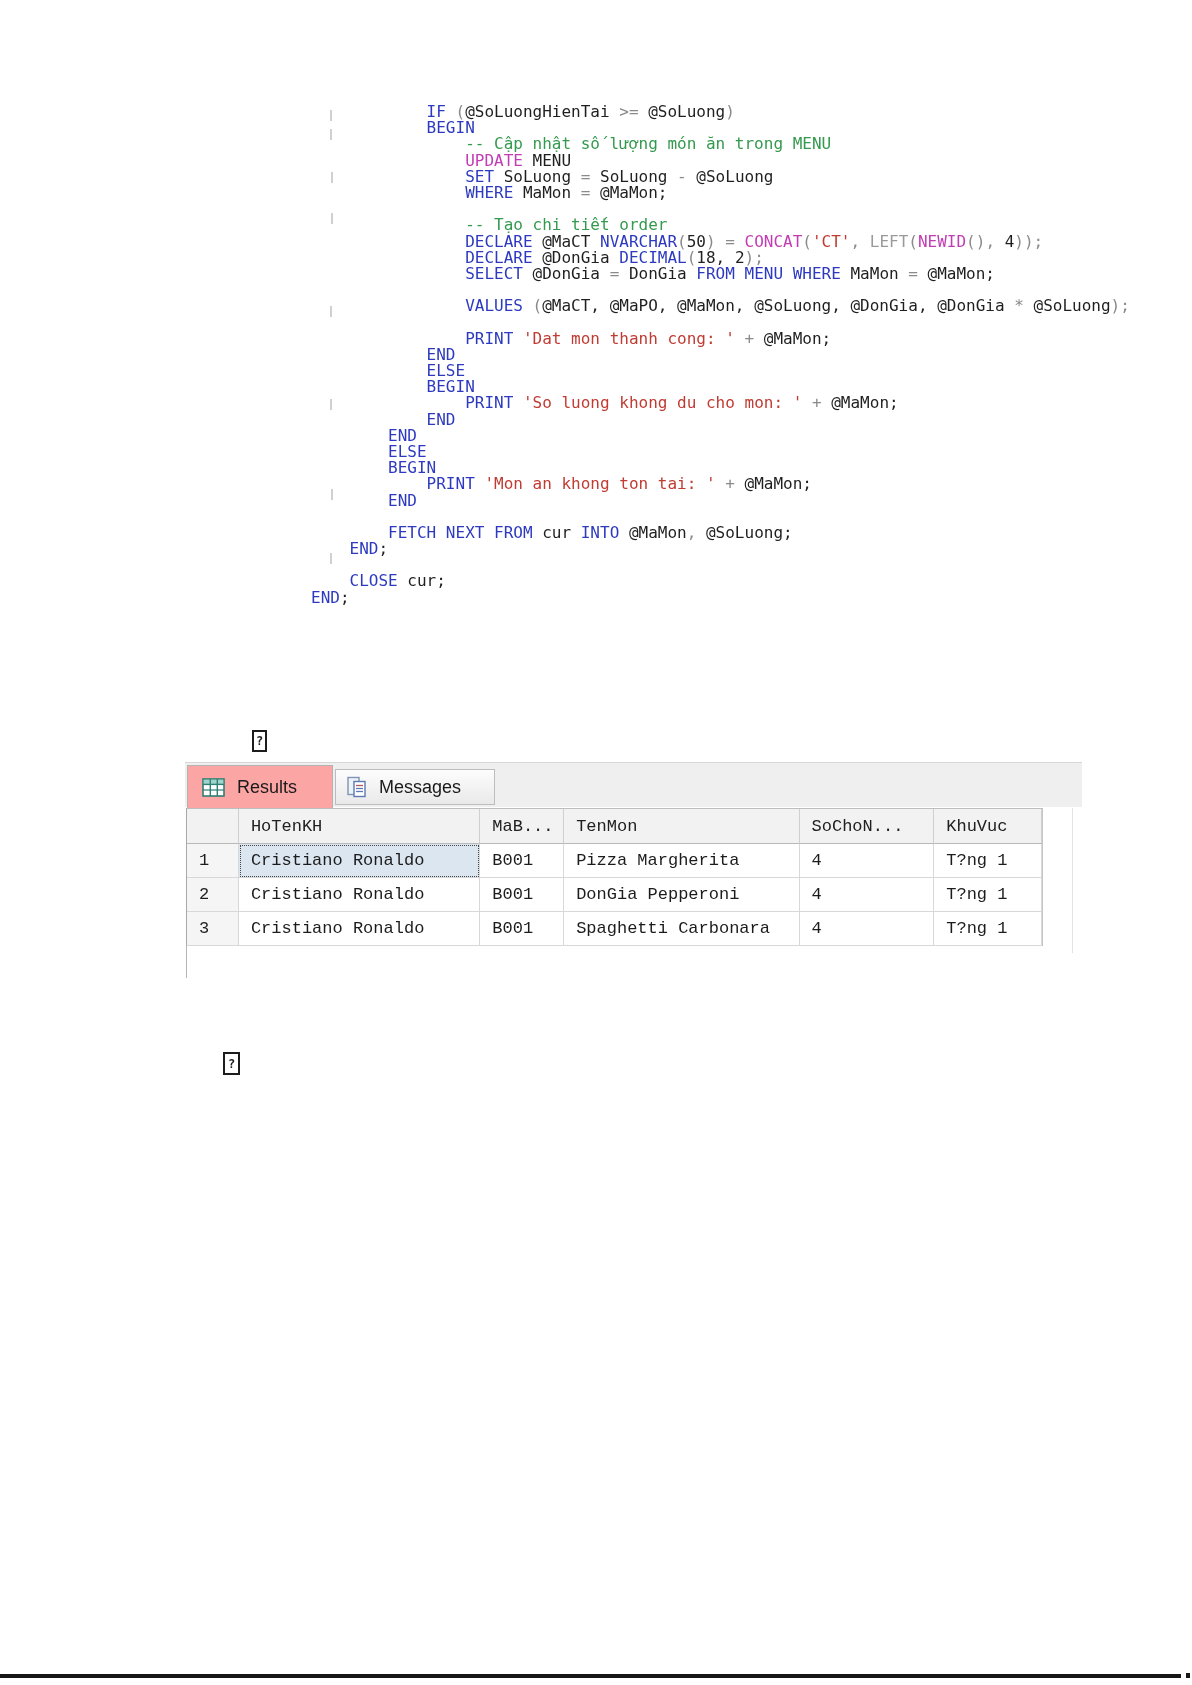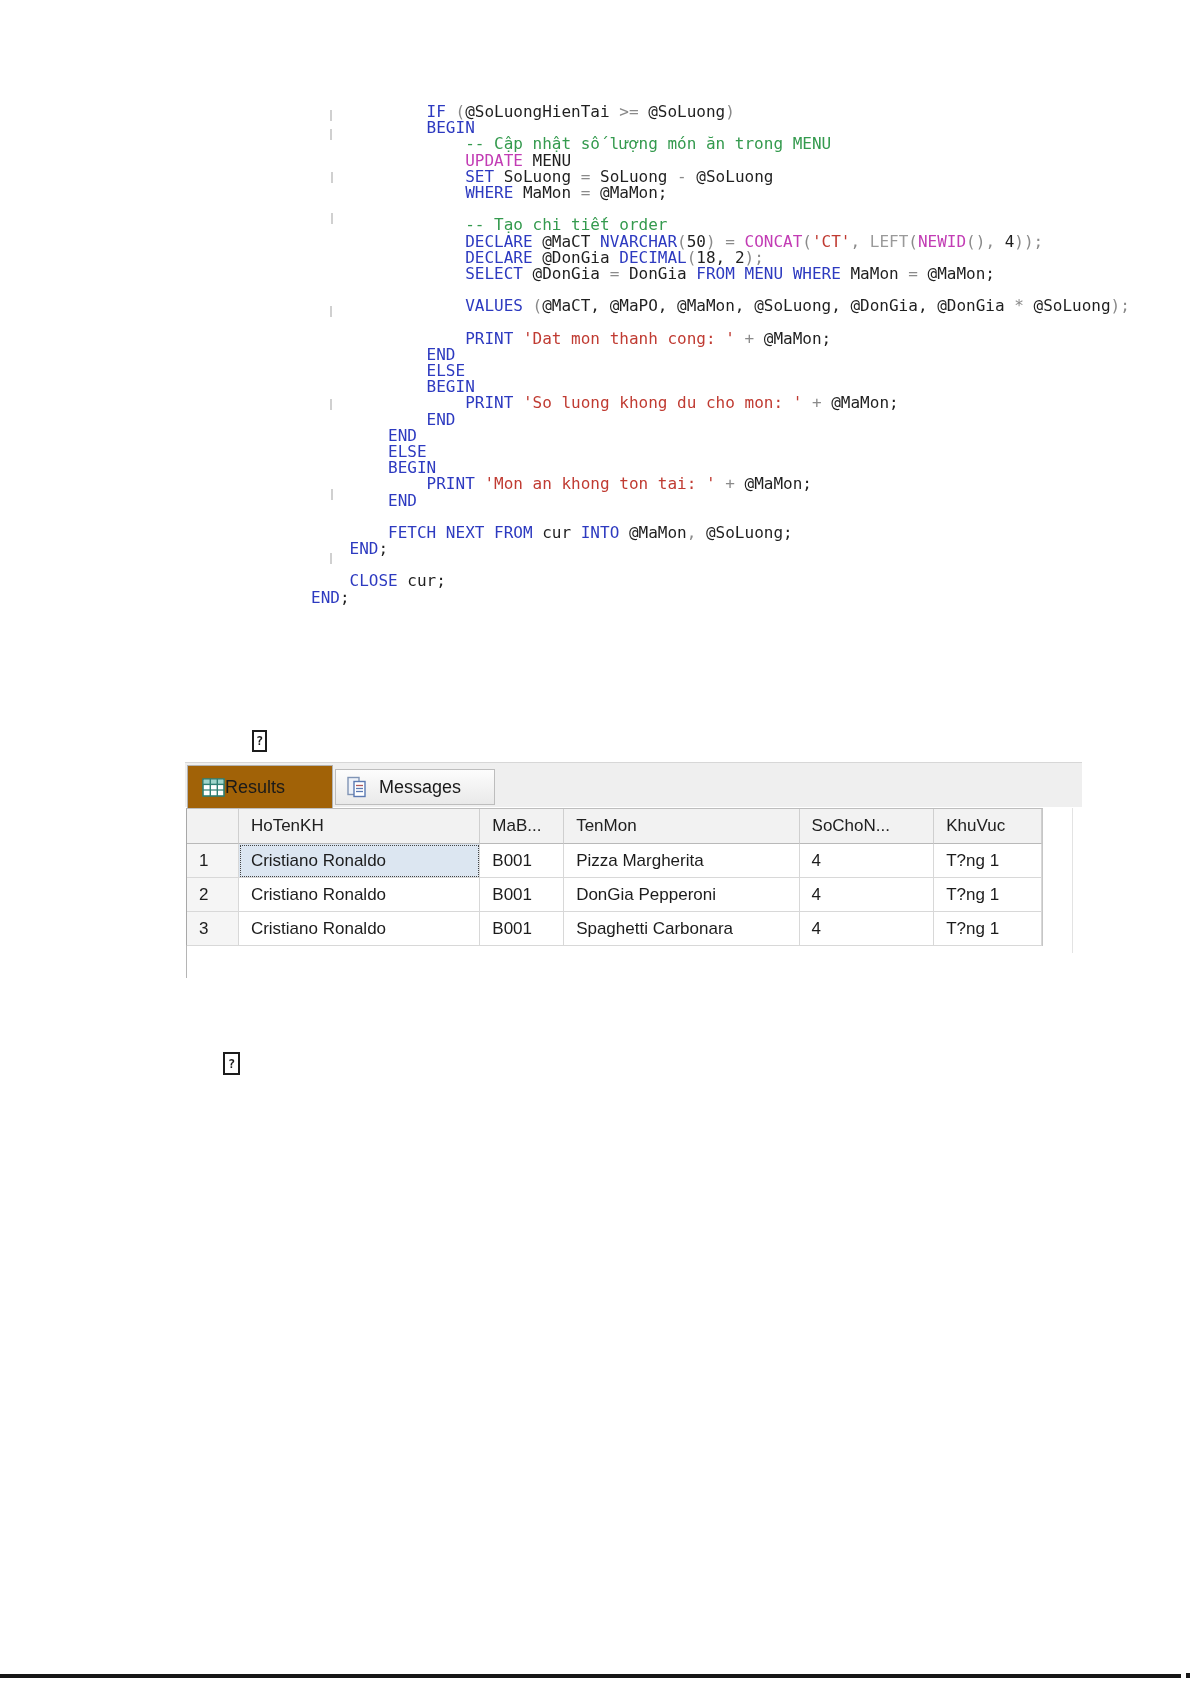--- a/index.html
+++ b/index.html
@@ -26,30 +26,30 @@
     font-family:"DejaVu Sans Mono",monospace;font-weight:bold;font-size:12px;color:#1c1c1c;}
   .glyph-1{left:252px;top:730px;width:11px;height:18px;}
   .glyph-2{left:223px;top:1052px;width:13px;height:19px;}
 
   
   .results-panel{position:absolute;left:185px;top:762px;width:897px;height:216px;}
   .tab-strip{position:absolute;left:0;top:0;width:897px;height:44px;
     background:#efefef;border-top:1px solid #d7d7d7;}
   .tab{position:absolute;display:flex;align-items:center;cursor:default;}
   .tab-label{font-size:18px;color:#1a1a1a;}
-  .tab-results{left:2px;top:2px;height:42px;width:130px;background:#a16207;
-    border:1px solid #b3b3b3;border-bottom:none;padding-left:14px;}
+  .tab-results{left:2px;top:2px;height:42px;width:130px;background:#fca5a5;
+    border:1px solid #b3b3b3;border-bottom:none;padding-left:14px;gap:12px;}
   .tab-messages{left:150px;top:6px;height:34px;width:148px;padding-left:10px;gap:12px;
     background:linear-gradient(#fdfdfd,#e9e9e9);border:1px solid #bdbdbd;}
   .tab-icon{flex:0 0 auto;display:block;}
 
   
   .grid{position:absolute;left:1px;top:46px;width:857px;background:#ffffff;
     border-left:1px solid #a8a8a8;border-top:1px solid #bdbdbd;border-right:1px solid #c6c6c6;
-    box-sizing:border-box;}
+    box-sizing:border-box;font-family:Liberation Mono, monospace;}
   .grow,.ghead{display:flex;}
   .gcell{box-sizing:border-box;border-right:1px solid #d8d8d8;border-bottom:1px solid #d8d8d8;
     font-size:17px;color:#1c1c1c;padding:0 0 0 12px;display:flex;align-items:center;
     overflow:hidden;white-space:nowrap;}
   .ghead .gcell{height:35px;background:#f2f2f2;border-right:1px solid #cfcfcf;
     border-bottom:1px solid #b9b9b9;color:#202020;}
   .grow .gcell{height:34px;background:#ffffff;}
   .grow .gcell.rnum{background:#f5f5f5;}
   .gcell.c0{width:52px;}
   .gcell.c1{width:242px;}

